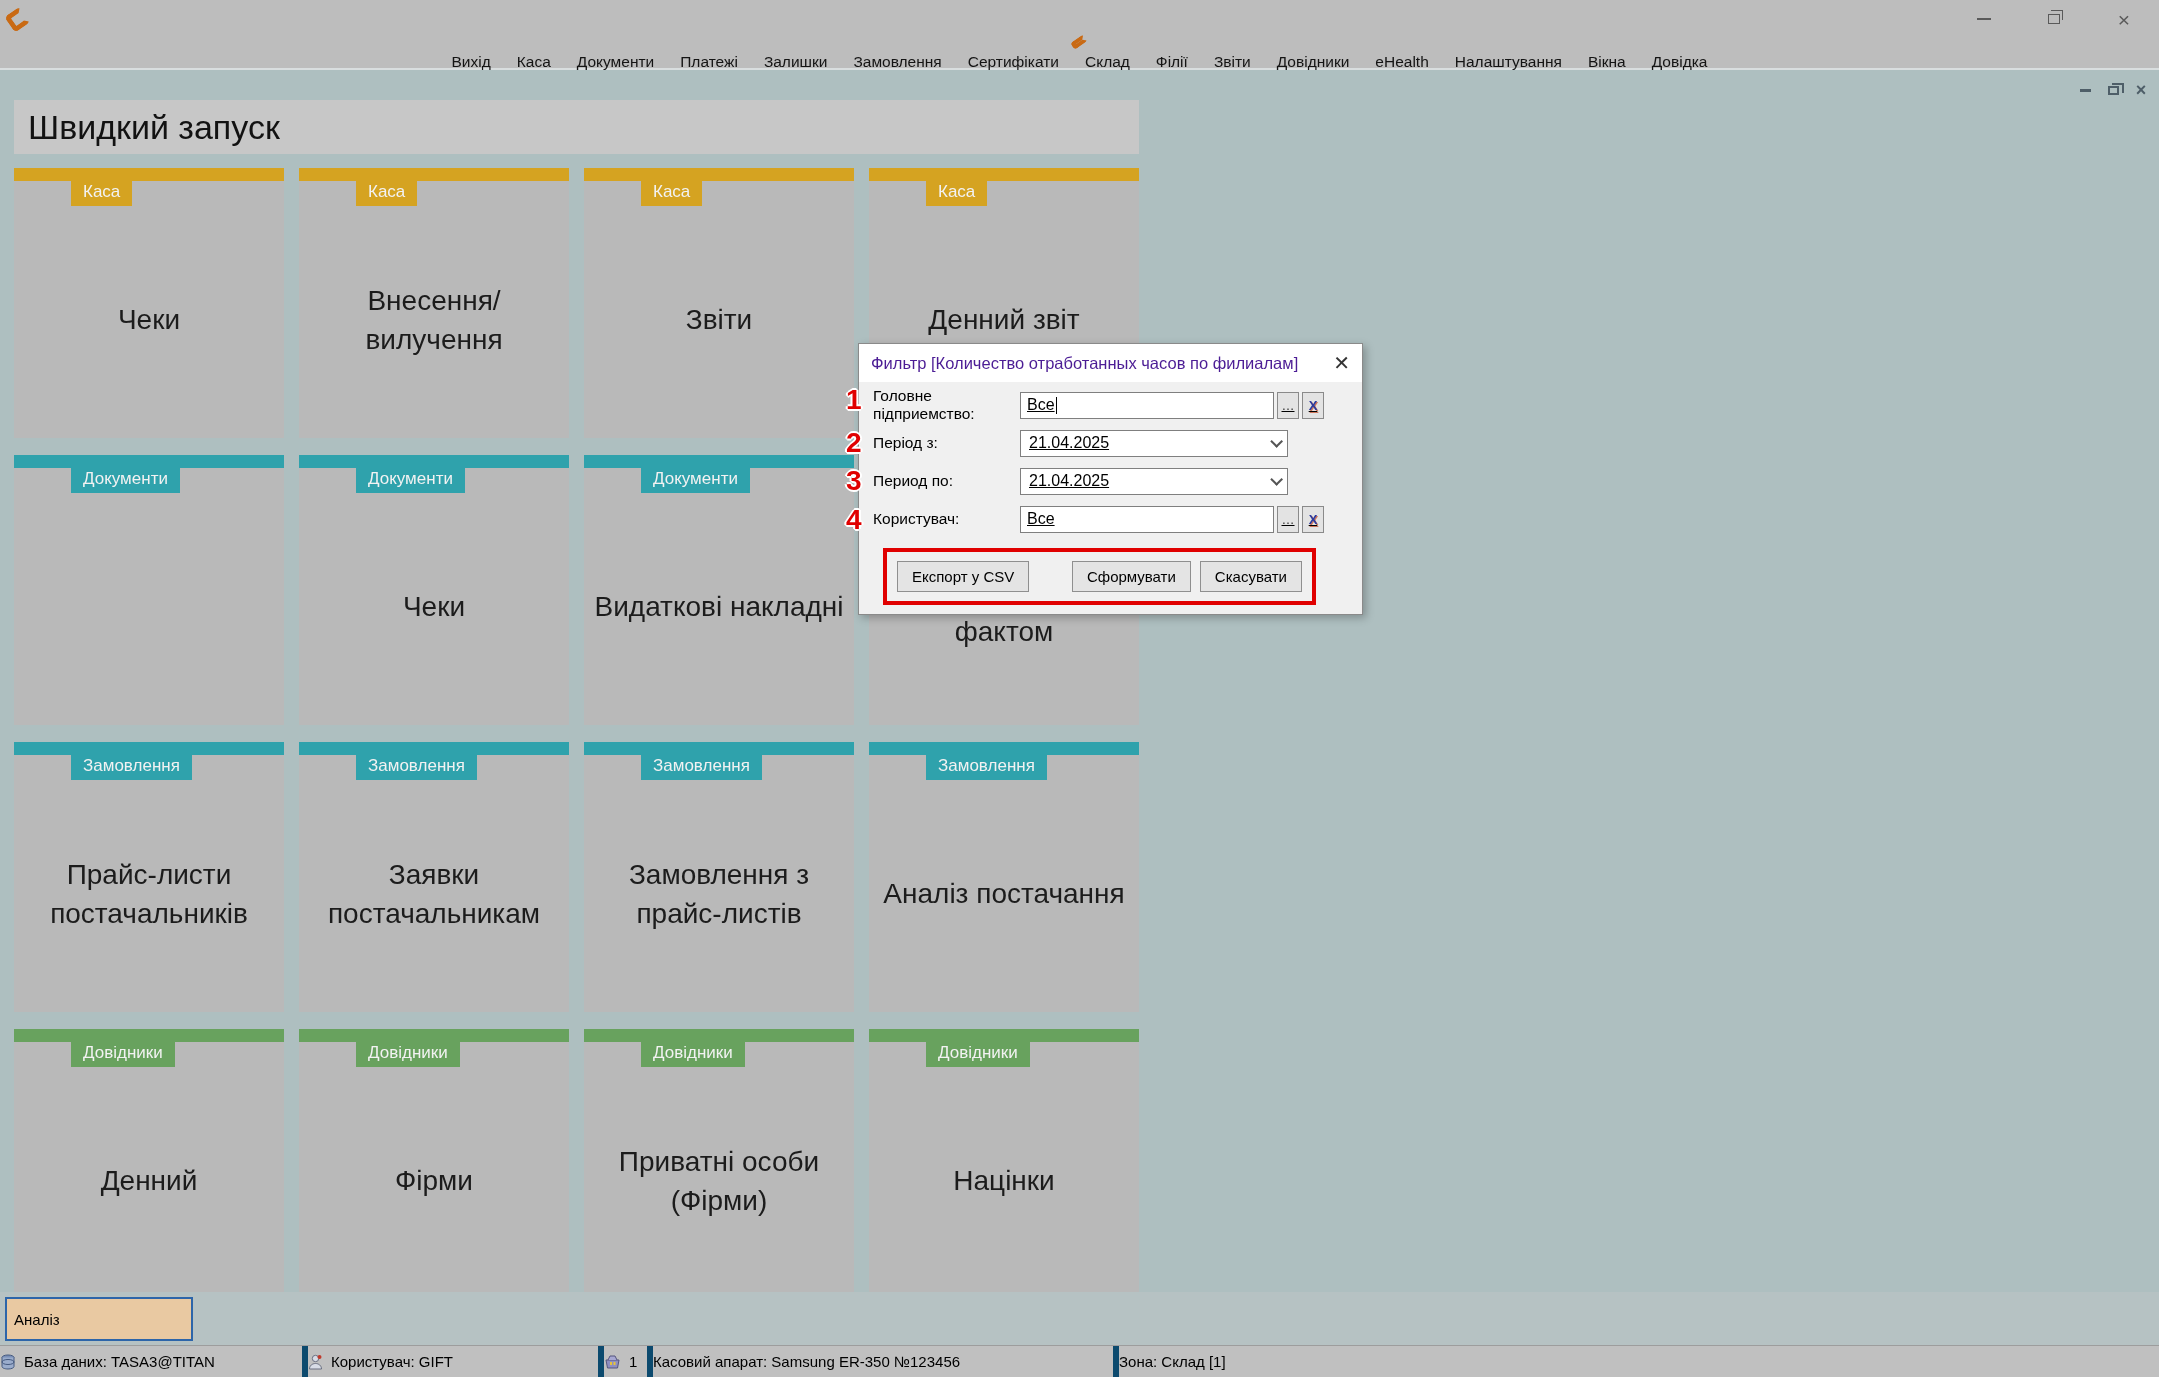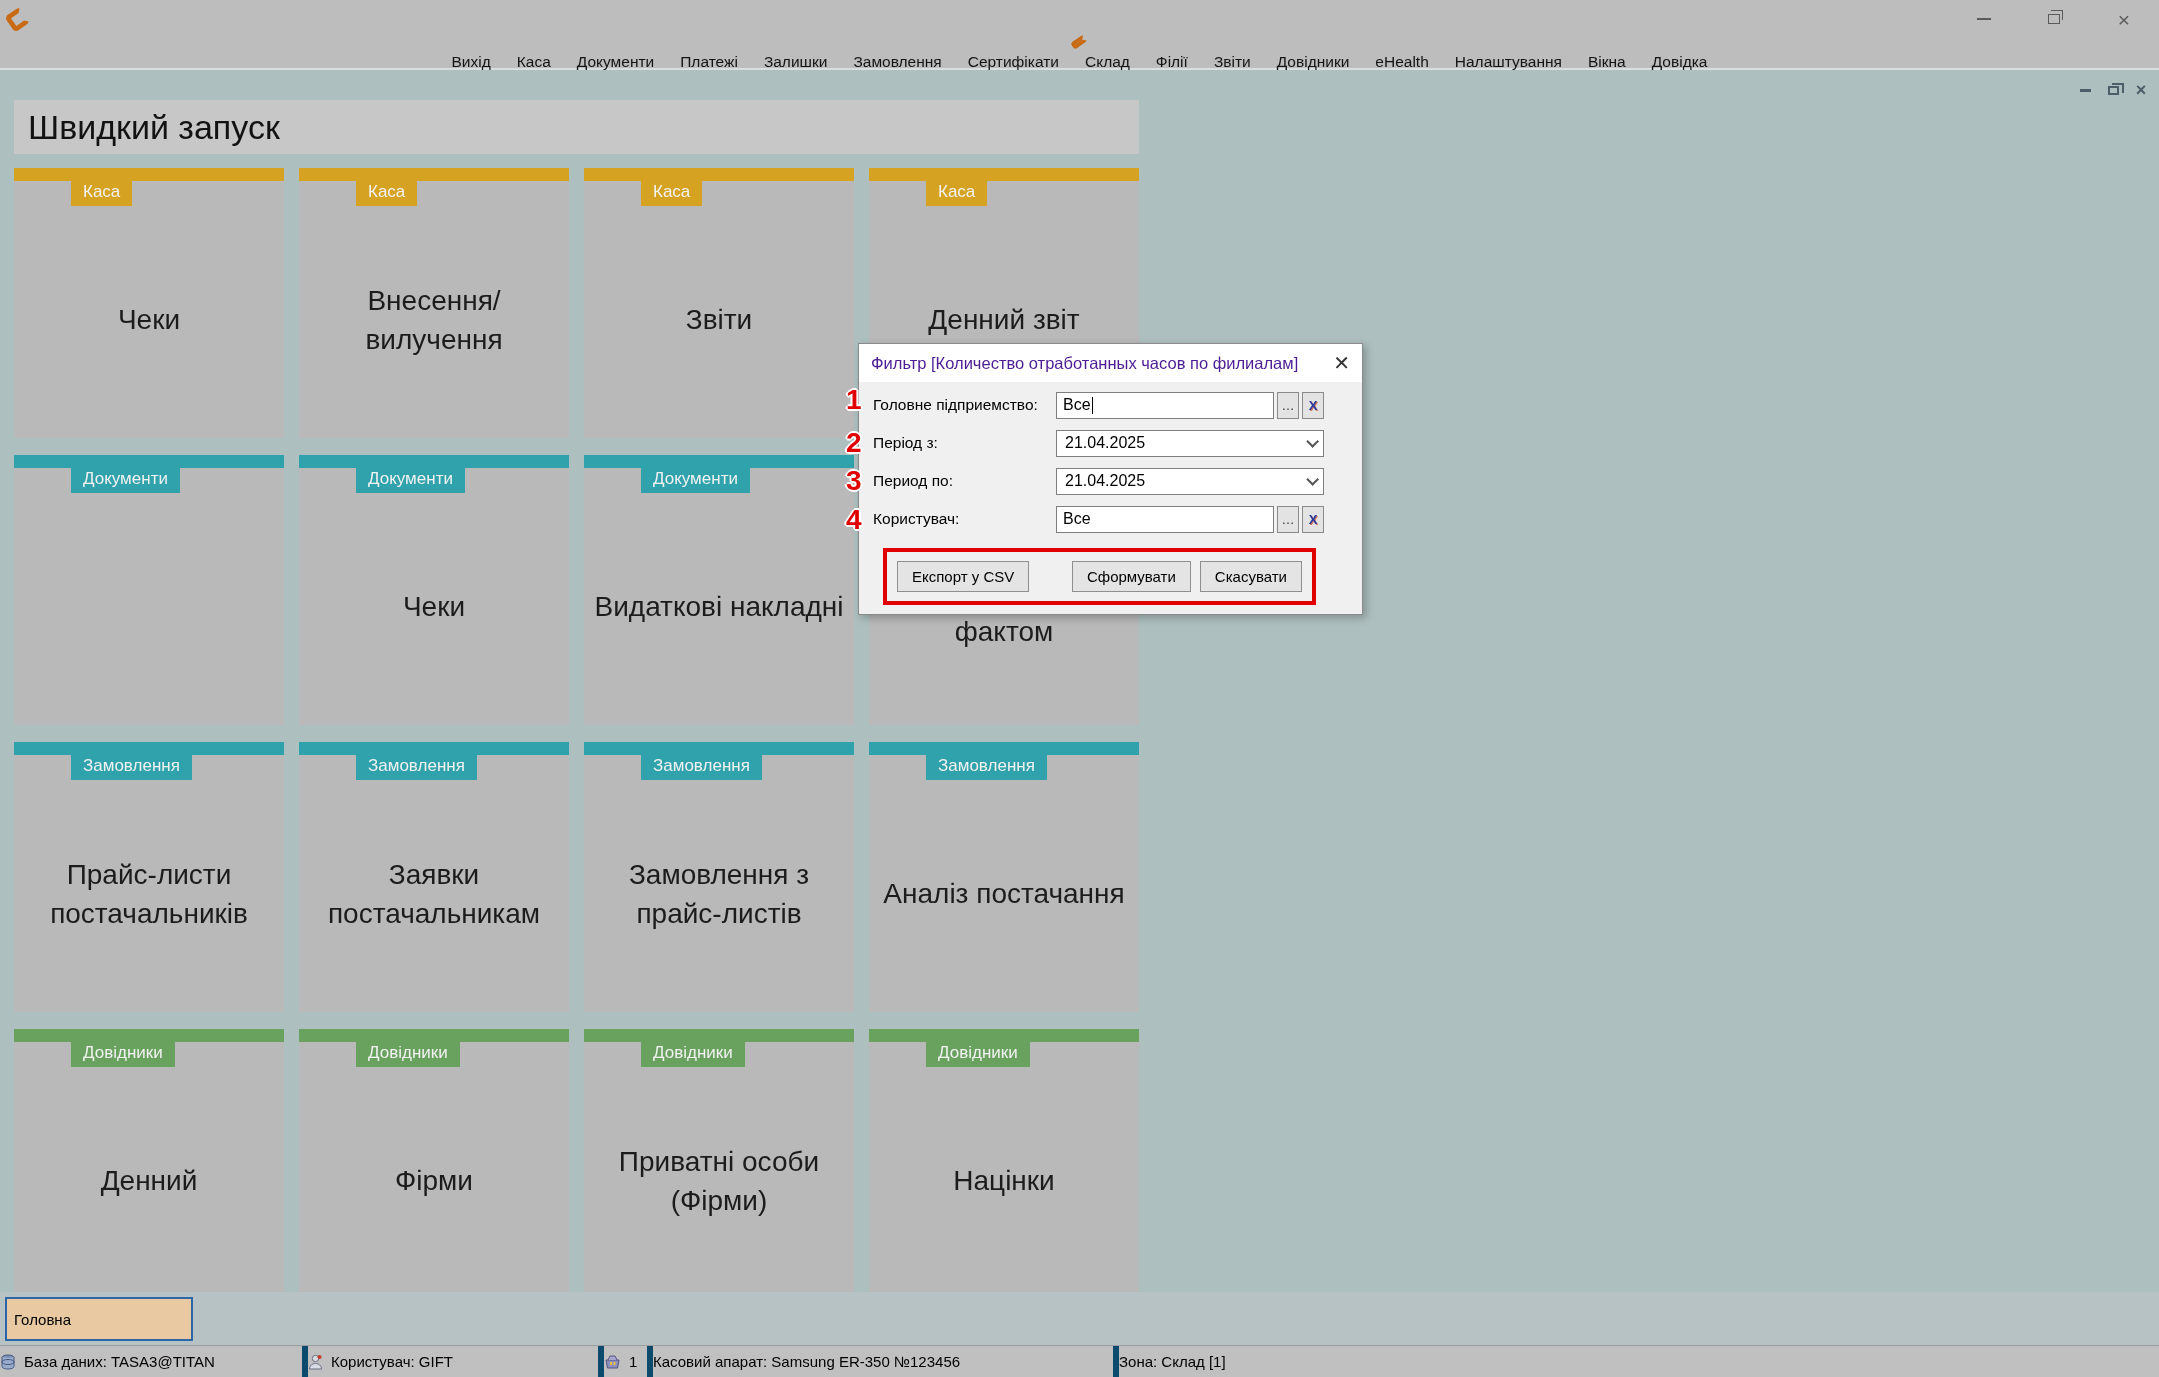--- a/index.html
+++ b/index.html
@@ -62,21 +62,21 @@
   
   .dialog { position:absolute; left:858px; top:343px; width:505px; height:272px;
     background:#f0f0f0; border:1px solid #8a8a8a; z-index:10;
     box-shadow:3px 3px 8px rgba(0,0,0,0.25); }
   .dlg-titlebar { height:38px; background:#ffffff; display:flex; align-items:center; }
   .dlg-title { font-size:16.5px; color:#4c1d95; margin-left:12px; white-space:nowrap; }
   .dlg-close { margin-left:auto; margin-right:12px; font-size:20px; color:#333; line-height:1; }
   .dlg-body { padding:8px 38px 0 14px; }
   .dlg-row { display:flex; align-items:center; height:30px; margin-bottom:8px; }
   .dlg-label { font-size:15.5px; color:#000; flex:1; }
-  .dlg-controls { width:268px; display:flex; align-items:center; }
+  .dlg-controls { width:304px; display:flex; align-items:center;text-decoration:underline; }
   .textbox { height:27px; background:#fff; border:1px solid #7f7f7f; flex:1;
     display:flex; align-items:center; padding:0 6px; font-size:16px; color:#000; }
   .caret { display:inline-block; width:1px; height:17px; background:#000; margin-left:1px; }
   .mini-btn { width:22px; height:27px; margin-left:3px; background:#e3e3e3;
     border:1px solid #8a8a8a; display:flex; align-items:center; justify-content:center;
     font-size:13px; color:#333; }
   .mini-btn.clear { color:#2b3a9e; font-weight:bold; text-shadow:1px 1px 0 rgba(200,70,30,.7); }
   .combobox { width:268px; height:27px; background:#fff; border:1px solid #7f7f7f;
     display:flex; align-items:center; padding:0 8px; font-size:16px; color:#000; }
   .chevron { margin-left:auto; width:9px; height:9px; border-right:2px solid #555;
@@ -342,21 +342,21 @@
   </div>
 </div>
 
 <div class="ann ann1">1</div>
 <div class="ann ann2">2</div>
 <div class="ann ann3">3</div>
 <div class="ann ann4">4</div>
 
 <div class="tab-row">
   <div class="tab">
-      <span>Головна</span>
+      <span>Аналіз</span>
     </div>
 </div>
 
 <div class="statusbar">
   <div class="status-item si-1">
     <span class="status-icon">
       <svg width="16" height="16" viewBox="0 0 16 16">
           <ellipse cx="8" cy="3.5" rx="6" ry="2.5" fill="#7b90b8" stroke="#44597f"></ellipse>
           <path d="M2 3.5v9c0 1.4 2.7 2.5 6 2.5s6-1.1 6-2.5v-9" fill="#9aaccc" stroke="#44597f"></path>
           <ellipse cx="8" cy="8" rx="6" ry="2.5" fill="none" stroke="#44597f"></ellipse>

